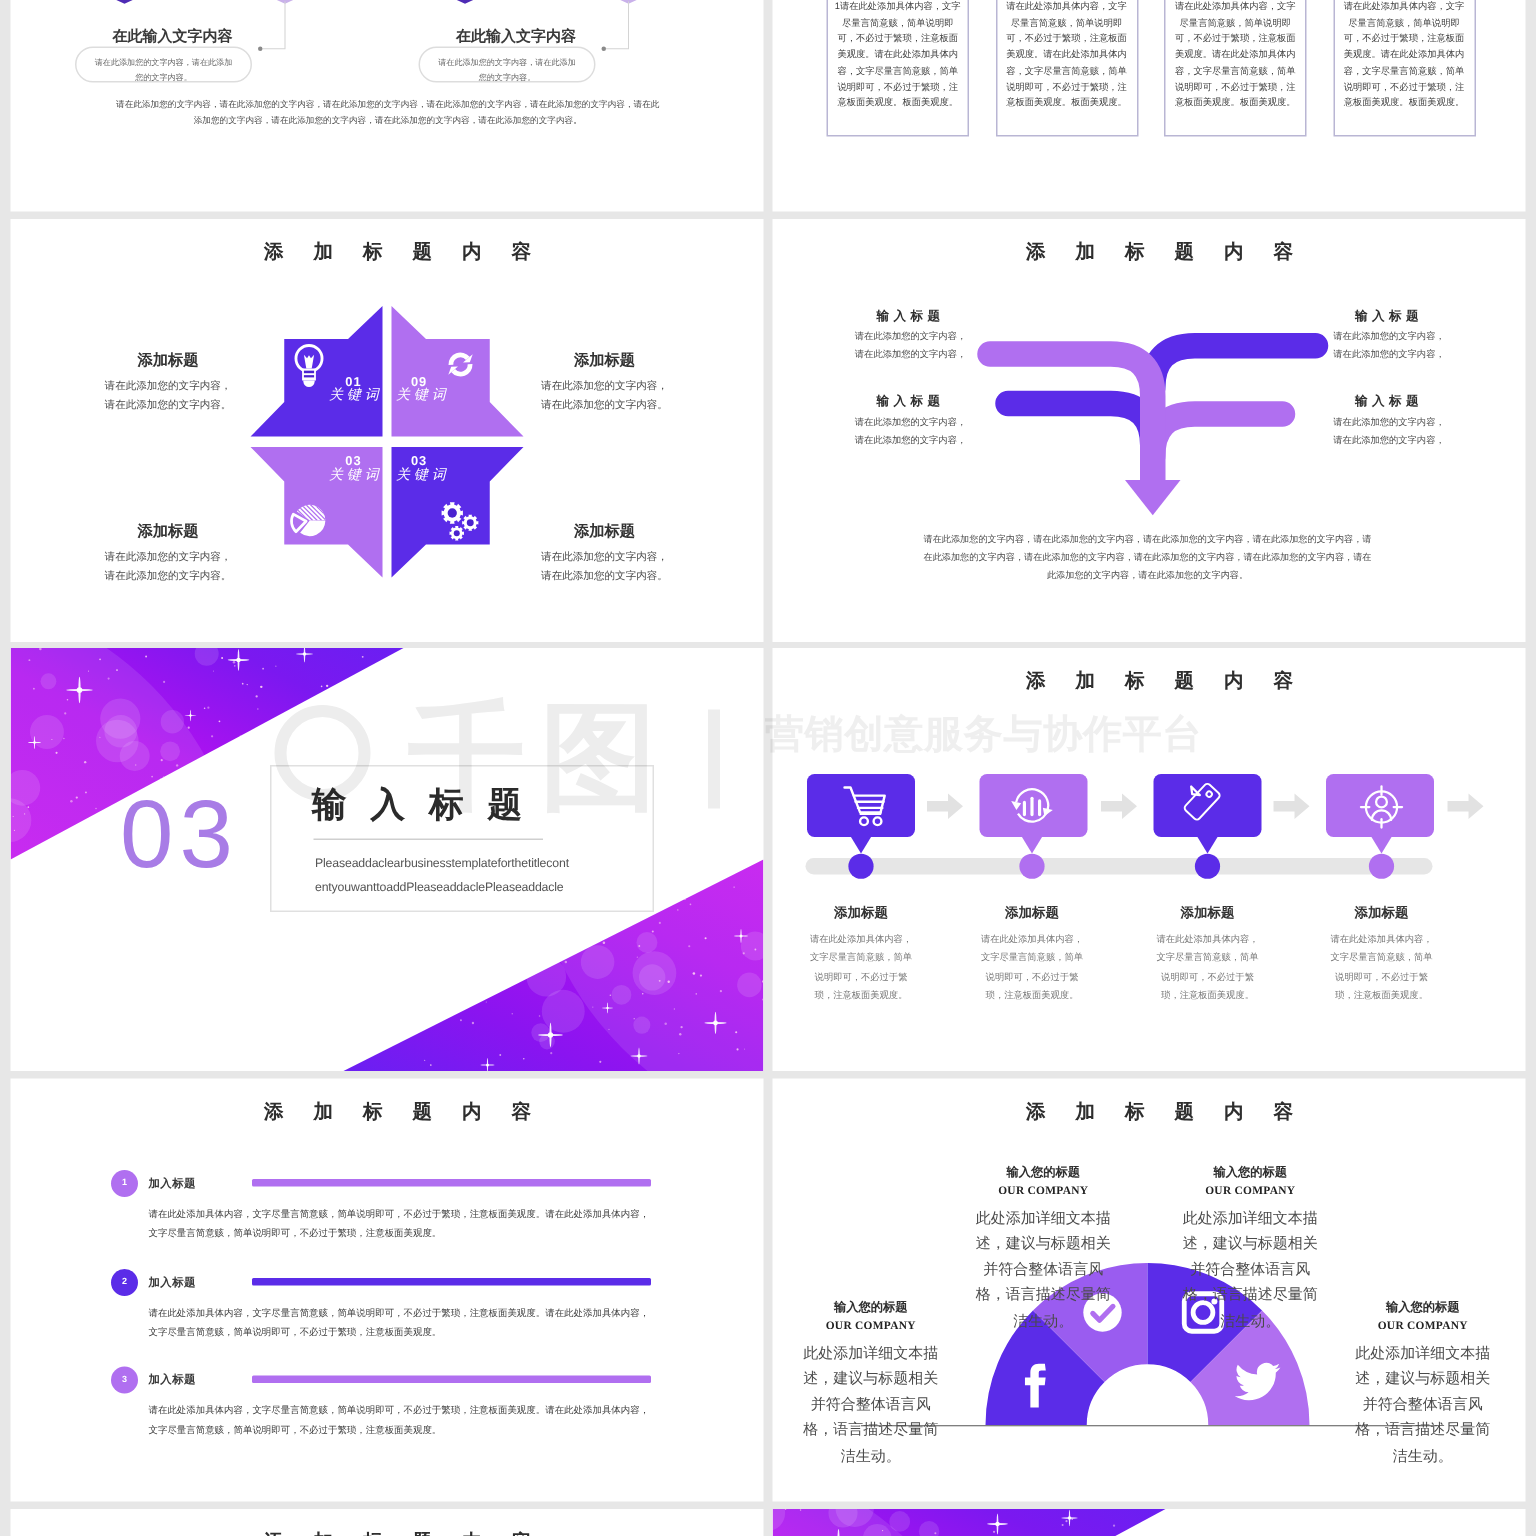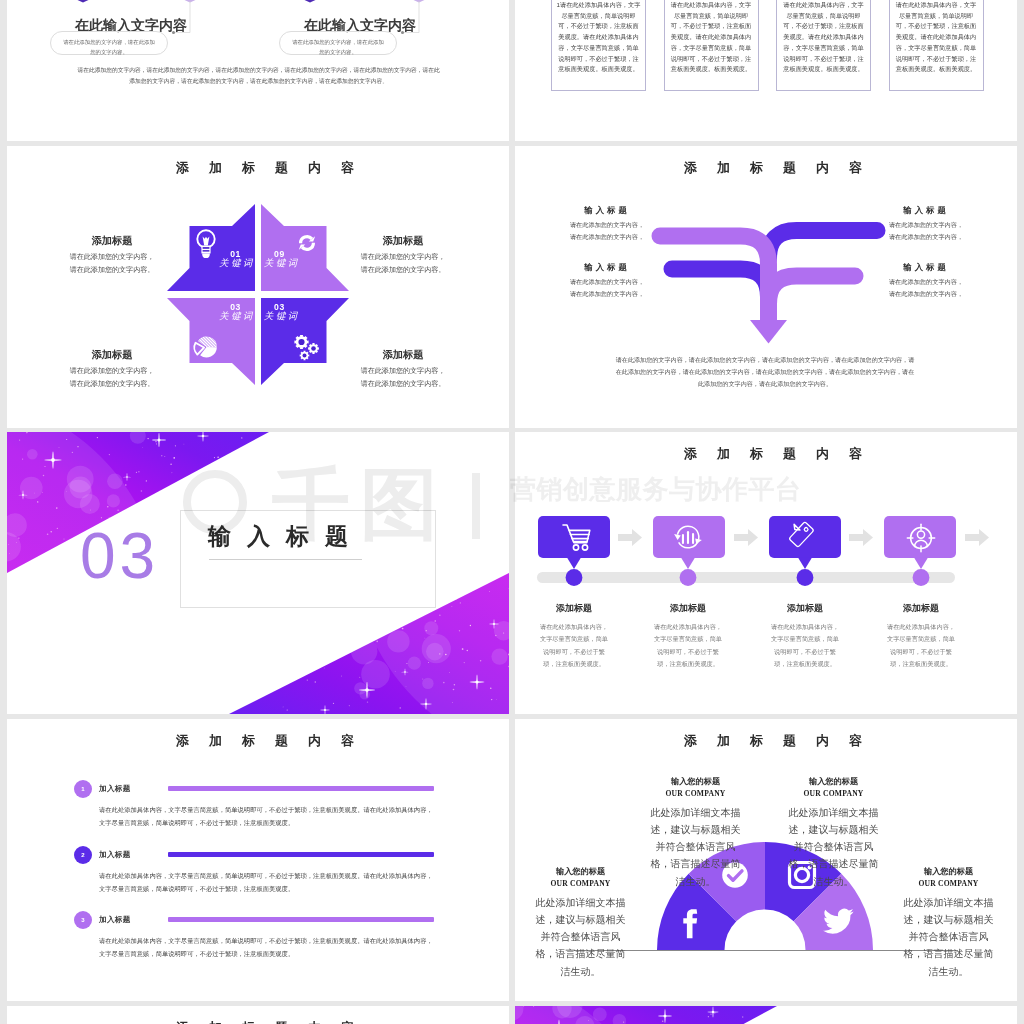--- a/index.html
+++ b/index.html
@@ -8,21 +8,21 @@
        font-family:"Liberation Sans",sans-serif;}
   #page{position:relative;width:1024px;height:1024px;background:#e7e7e7;overflow:hidden;}
   .slide{position:absolute;width:502px;height:282px;background:#fff;overflow:hidden;}
   .ttl{position:absolute;left:7px;width:502px;text-align:center;color:#2e2e2e;
        font-size:13px;font-weight:700;letter-spacing:20px;text-indent:20px;
        line-height:1;}
   .cn{font-family:"Liberation Serif",serif;}
   
   #wm{position:absolute;left:0;top:0;width:1024px;height:1024px;pointer-events:none;}
   .wmlogo{position:absolute;color:#e9e9e9;font-weight:700;line-height:1;}
-  .s1h{position:absolute;font-size:14px;font-weight:700;color:#3a3a3a;letter-spacing:0px;white-space:nowrap;}
+  .s1h{position:absolute;font-size:10px;font-weight:700;color:#3a3a3a;letter-spacing:0px;white-space:nowrap;}
   .s1cap{position:absolute;border:1px solid #ddd;border-radius:18px;box-sizing:border-box;
         font-size:5.4px;color:#666;line-height:1.9;text-align:center;padding:5px 12px 0;}
   .s1foot{position:absolute;font-size:5.75px;color:#4b4b4b;line-height:1.95;text-align:center;}
   
   .s2card{position:absolute;border:1px solid #b9b6d4;box-sizing:border-box;background:#fff;
           font-size:6.2px;color:#3d3d3d;line-height:1.73;text-align:center;padding:48px 4px 0;}
   
   .s3lab{position:absolute;width:170px;}
   .s3lab .h{font-size:10.2px;font-weight:700;color:#333;margin-bottom:5px;line-height:1;}
   .s3lab .b{font-size:7.05px;color:#4a4a4a;line-height:1.75;}
@@ -498,20 +498,21 @@
               <circle cx="398.0" cy="240.0" r="0.8" fill="#fff" opacity="0.95"></circle>
             </g>
           </g>
         </g>
   </svg>
 
   <div class="s5num">03</div>
   <div class="s5box">
     <div class="s5title">输入标题</div>
     <div class="s5rule"></div>
+    <div class="s5sub">PleaseaddaclearbusinesstemplateforthetitlecontentyouwanttoaddPleaseaddaclePleaseaddacle</div>
   </div>
 </div>
 
 <div id="wm">
   <span class="wmring"></span>
   <span class="wmlogo">千图</span>
   <span class="wmbar"></span>
   <span class="wmtag">营销创意服务与协作平台</span>
 </div>
 

